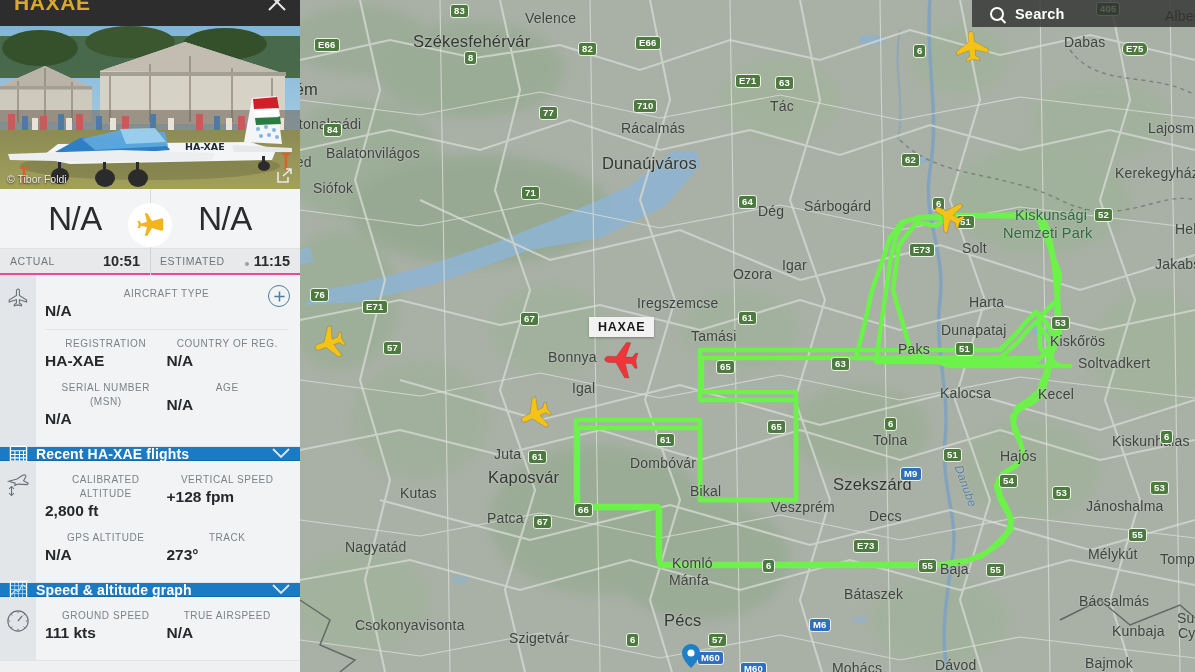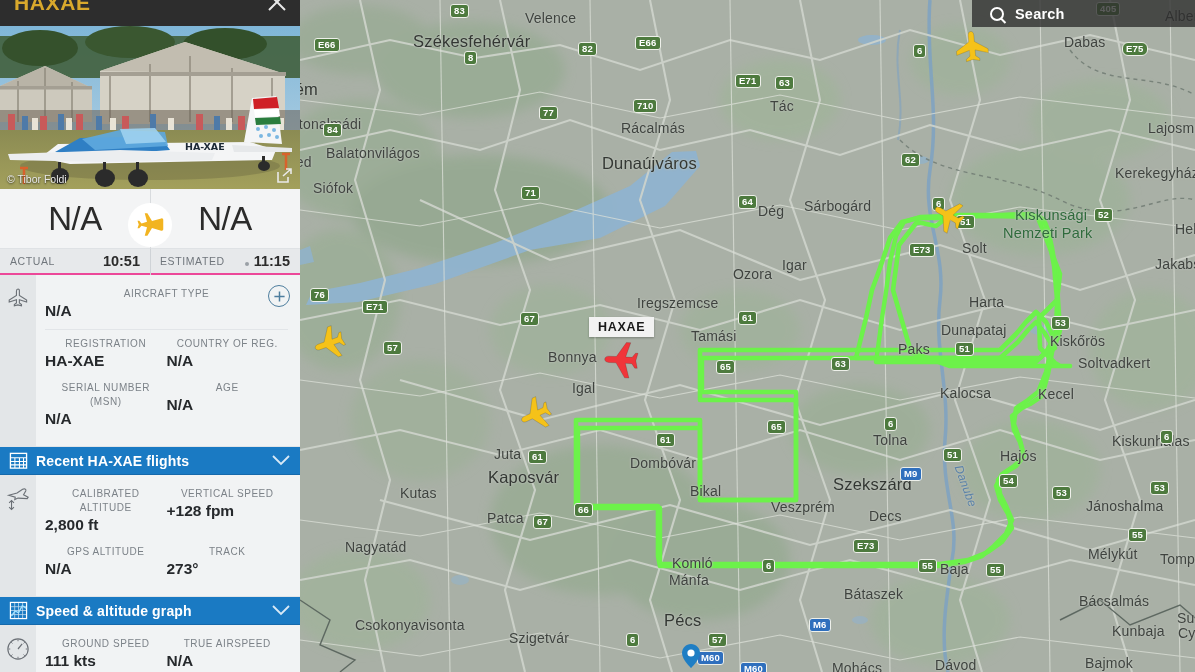--- a/index.html
+++ b/index.html
@@ -122,21 +122,21 @@
   .fl { font-size:10px; color:#7c8288; letter-spacing:.55px; line-height:14px;text-align:center;}
   .fv { font-size:15.5px; color:#26292c; font-weight:bold; line-height:20px; }
   .hr { height:1px; background:#e2e5e8; margin:1px 0 4px 0; }
   .addbtn {
     position:absolute; right:10px; top:10px; width:22px;height:22px;
     border:1.5px solid #4e7e9e; border-radius:50%;
     display:flex;align-items:center;justify-content:center;
   }
 
   .barrow {
-    height:28px; background:#1a7ac3; display:flex; align-items:center;
+    height:14px; background:#1a7ac3; display:flex; align-items:center;
     color:#fff; padding:0 10px 0 0; border-bottom:1px solid #1569ab;
   }
   .barrow .bicon { width:36px; flex:none; display:flex; justify-content:center;}
   .barrow .btxt { font-size:14px; font-weight:bold; letter-spacing:.15px; }
   .barrow .chev { margin-left:auto; }
 </style>
 </head>
 <body>
 
 <div id="app">

